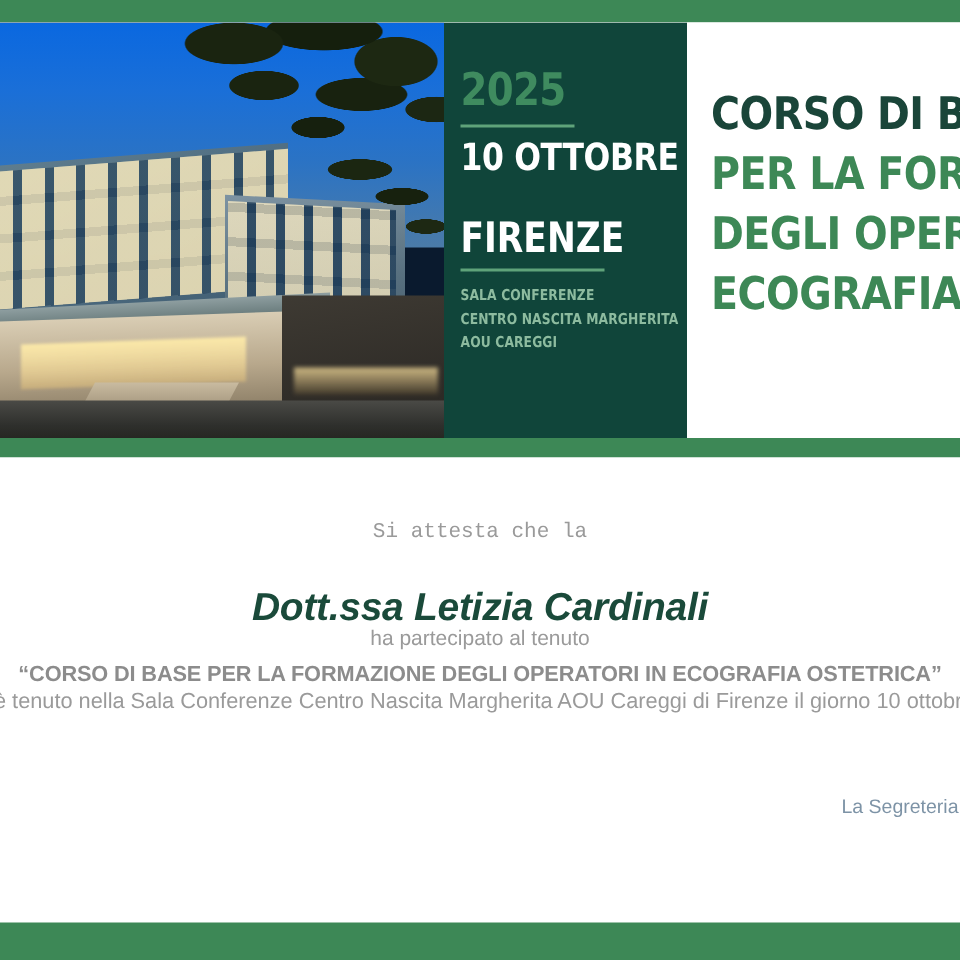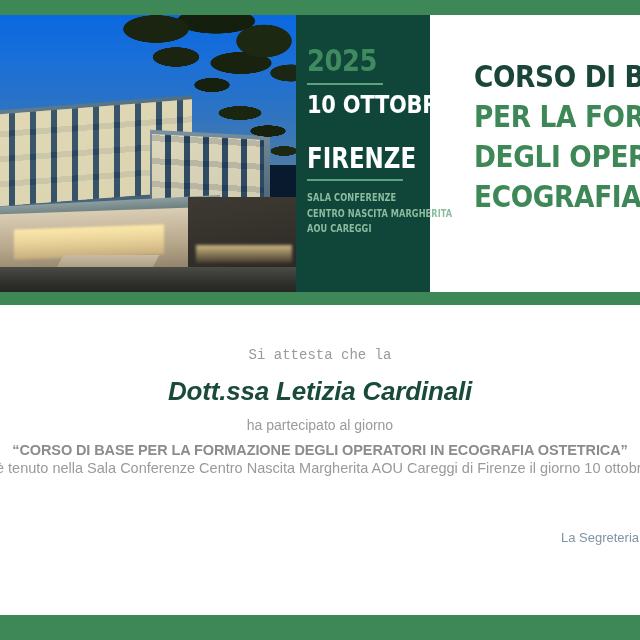--- a/index.html
+++ b/index.html
@@ -167,21 +167,21 @@
     background:
       radial-gradient(ellipse 34px 11px at 26px 12px, #1b2611 62%, transparent 64%),
       radial-gradient(ellipse 28px 9px at 54px 30px, #17210e 62%, transparent 64%),
       radial-gradient(ellipse 22px 8px at 70px 50px, #1d2813 60%, transparent 62%);
   }
 
   
   .infopanel {
     position: absolute;
     left: 296px; top: 0;
-    width: 134px; height: 277px;
+    width: 162px; height: 277px;
     background: #10453a;
   }
   .ip-inner {
     position: absolute;
     left: 11px; top: 31px;
     width: 146px;
   }
   .ip-year {
     font-family: "DejaVu Sans", sans-serif;
     font-weight: 700;
@@ -276,21 +276,21 @@
     position: absolute;
     left: 0; top: 42px;
     width: 640px;
     text-align: center;
     font-size: 14px;
     color: #9a9a9a;
     font-family: Liberation Mono, monospace;
   }
   .name {
     position: absolute;
-    left: 0; top: 71px;
+    left: 0; top: 84px;
     width: 640px;
     text-align: center;
     font-family: "Liberation Sans", sans-serif;
     font-weight: 700;
     font-style: italic;
     font-size: 26px;
     color: #1a4a3a;
     letter-spacing: -0.2px;
   }
   .partecipato {
@@ -381,19 +381,19 @@
       <div class="t-mid">ECOGRAFIA OSTETRICA</div>
     </div>
   </div>
 </div>
 
 <div class="bar-mid"></div>
 
 <div class="body">
   <div class="attesta">Si attesta che la</div>
   <div class="name">Dott.ssa Letizia Cardinali</div>
-  <div class="partecipato">ha partecipato al giorno</div>
+  <div class="partecipato">ha partecipato al tenuto</div>
   <div class="coursetitle">“CORSO DI BASE PER LA FORMAZIONE DEGLI OPERATORI IN ECOGRAFIA OSTETRICA”</div>
   <div class="venueline">che si è tenuto nella Sala Conferenze Centro Nascita Margherita AOU Careggi di Firenze il giorno 10 ottobre 2025</div>
   <div class="signature">La Segreteria</div>
 </div>
 
 <div class="bar-bottom"></div>
 
 </body></html>

